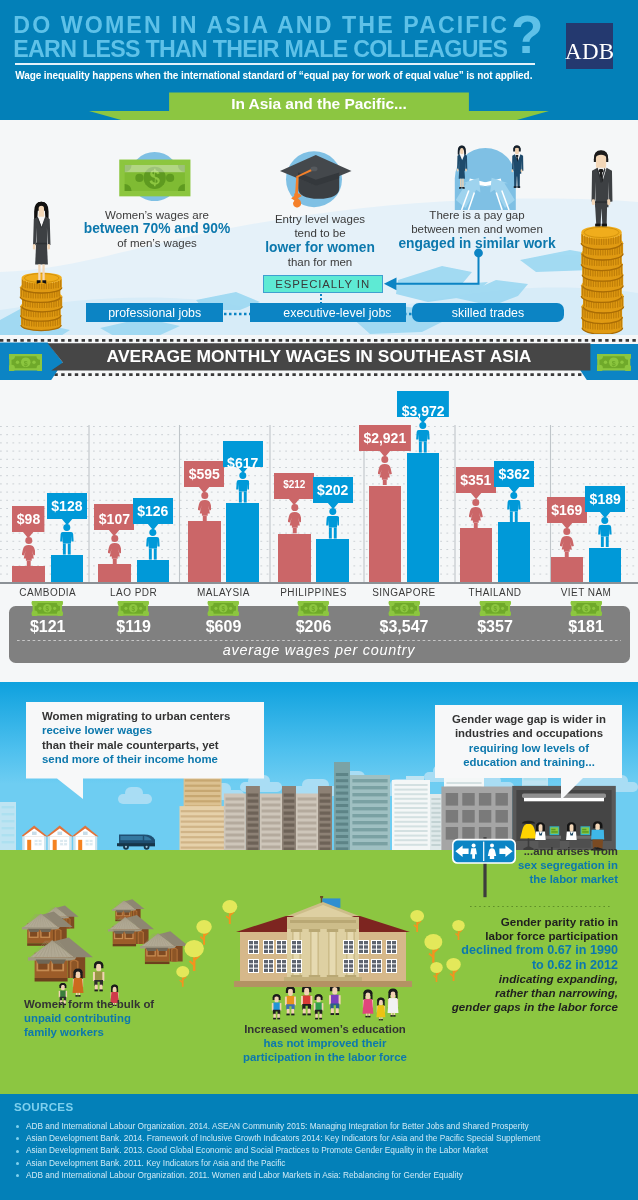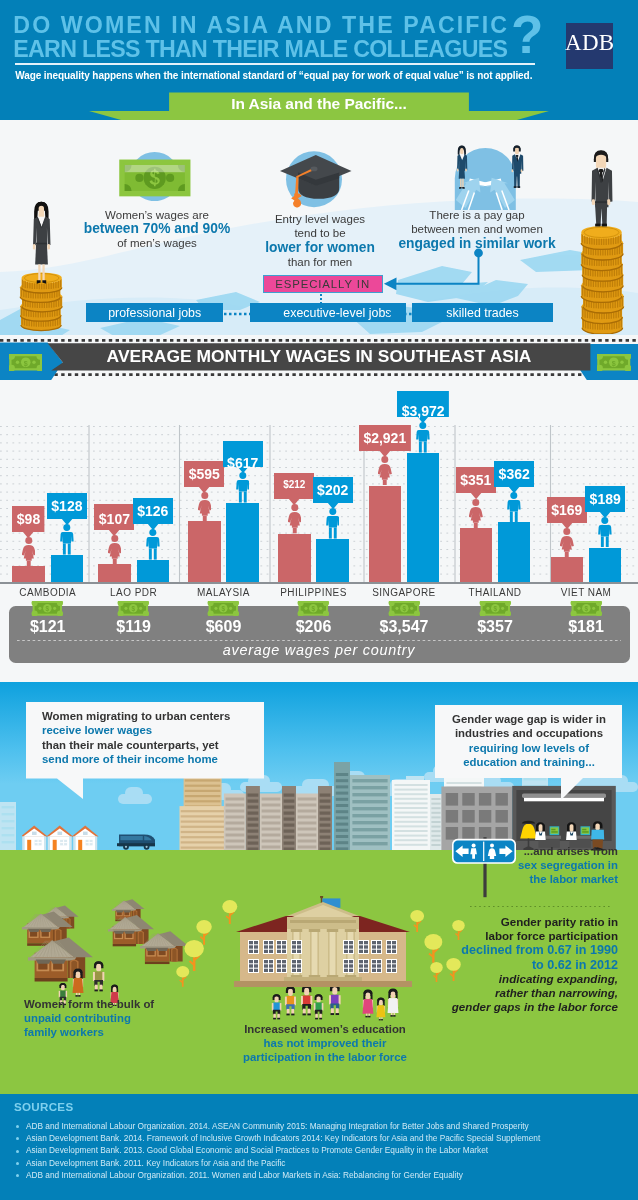--- a/index.html
+++ b/index.html
@@ -15,36 +15,36 @@
       white-space:nowrap;font-size:23.2px;line-height:23.2px;}
   #title1{top:13.6px;letter-spacing:2.1px;}
   #title2{top:37.5px;letter-spacing:-0.7px;}
   #qmark{position:absolute;left:511px;top:8px;color:#5ec1e8;font-size:53px;font-weight:bold;line-height:53px;}
   #hrule{position:absolute;left:15.2px;top:63px;width:520px;height:1.8px;background:#e3f2fa;}
   #subtitle{position:absolute;left:15.2px;top:69.5px;font-size:10px;color:#ffffff;
       font-weight:bold;white-space:nowrap;letter-spacing:-0.084px;}
   #logo{position:absolute;left:566px;top:22.7px;width:47.4px;height:46.5px;background:#24396f;
       color:#fff;font-family:"Liberation Serif",serif;font-size:23px;
       display:flex;align-items:flex-end;justify-content:center;letter-spacing:0.2px;
-      line-height:23px;padding-bottom:15px;box-sizing:border-box;}
+      line-height:23px;padding-bottom:6px;box-sizing:border-box;}
 
   
   #ribbon{left:0;top:88px;width:638px;height:48px;}
   #ribbon-label{position:absolute;left:169px;top:95.5px;width:300px;text-align:center;
       color:#fff;font-size:15.5px;font-weight:bold;letter-spacing:-0.05px;line-height:16px;}
 
   
   #mapsec{left:0;top:120px;width:638px;height:215px;background:#f5f7f8;overflow:hidden;}
 
   .facttext{position:absolute;text-align:center;font-size:11.5px;color:#3a3a3a;line-height:14.3px;}
   .facttext b{color:#0c78ad;font-size:13.8px;}
 
   .jobbox{position:absolute;height:19px;background:#0c84c4;color:#fff;font-size:12.4px;font-weight:500;
       display:flex;align-items:center;justify-content:center;}
-  #espbox{position:absolute;left:262.5px;top:275px;width:120.2px;height:17.7px;background:#ec4899;
+  #espbox{position:absolute;left:262.5px;top:275px;width:120.2px;height:17.7px;background:#5eead4;
       border:1.3px solid #3f9fd0;color:#3a3a3a;font-size:11.4px;letter-spacing:0.9px;
       box-sizing:border-box;display:flex;align-items:center;justify-content:center;}
   #charthdr-title{position:absolute;left:0;top:348px;width:638px;text-align:center;
       color:#fff;font-size:17.4px;font-weight:bold;letter-spacing:0.04px;line-height:17px;}
   .blabel{position:absolute;color:#fff;font-weight:bold;text-align:center;
       display:flex;align-items:center;justify-content:center;}
   .ctry{position:absolute;font-size:10px;color:#3a3a3a;text-align:center;letter-spacing:0.45px;line-height:11px;}
 
   #avgbar{position:absolute;left:9px;top:605.9px;width:620.7px;height:56.9px;background:#808080;
       border-radius:6.6px;}
@@ -563,21 +563,21 @@
   <polygon points="5.9,35.8 18.5,29.4 18.5,42.2" fill="#0c84c4"></polygon>
 </svg>
 
 <div id="espbox">ESPECIALLY IN</div>
 <svg class="abs" style="left:318px;top:294px;" width="6" height="10">
   <line x1="3" y1="0" x2="3" y2="10" stroke="#0c84c4" stroke-width="2" stroke-dasharray="2,2"></line>
 </svg>
 
 <div class="jobbox" style="left:86.3px;top:303px;width:136.7px;">professional jobs</div>
 <div class="jobbox" style="left:249.6px;top:303px;width:137.7px;padding-left:19px;">executive-level jobs</div>
-<div class="jobbox" style="left:412px;top:303px;width:141px;">skilled trades</div>
+<div class="jobbox" style="left:412px;top:303px;width:152px;border-radius:7px;">skilled trades</div>
 <svg class="abs" style="left:224px;top:311.5px;" width="28" height="4">
   <line x1="0" y1="2" x2="28" y2="2" stroke="#0c84c4" stroke-width="2.4" stroke-dasharray="2.5,2.5"></line>
 </svg>
 <svg class="abs" style="left:388.5px;top:311.5px;" width="28" height="4">
   <line x1="0" y1="2" x2="28" y2="2" stroke="#0c84c4" stroke-width="2.4" stroke-dasharray="2.5,2.5"></line>
 </svg>
 
 <svg class="abs" id="chartsvg" style="left:0px;top:420px;" width="638" height="164" viewBox="0 0 638 164">
 <line x1="0" y1="6.5" x2="638" y2="6.5" stroke="#ccd1d5" stroke-width="1" stroke-dasharray="1.8,4.4"></line>
 <line x1="0" y1="14.7" x2="638" y2="14.7" stroke="#ccd1d5" stroke-width="1" stroke-dasharray="1.8,4.4"></line>

